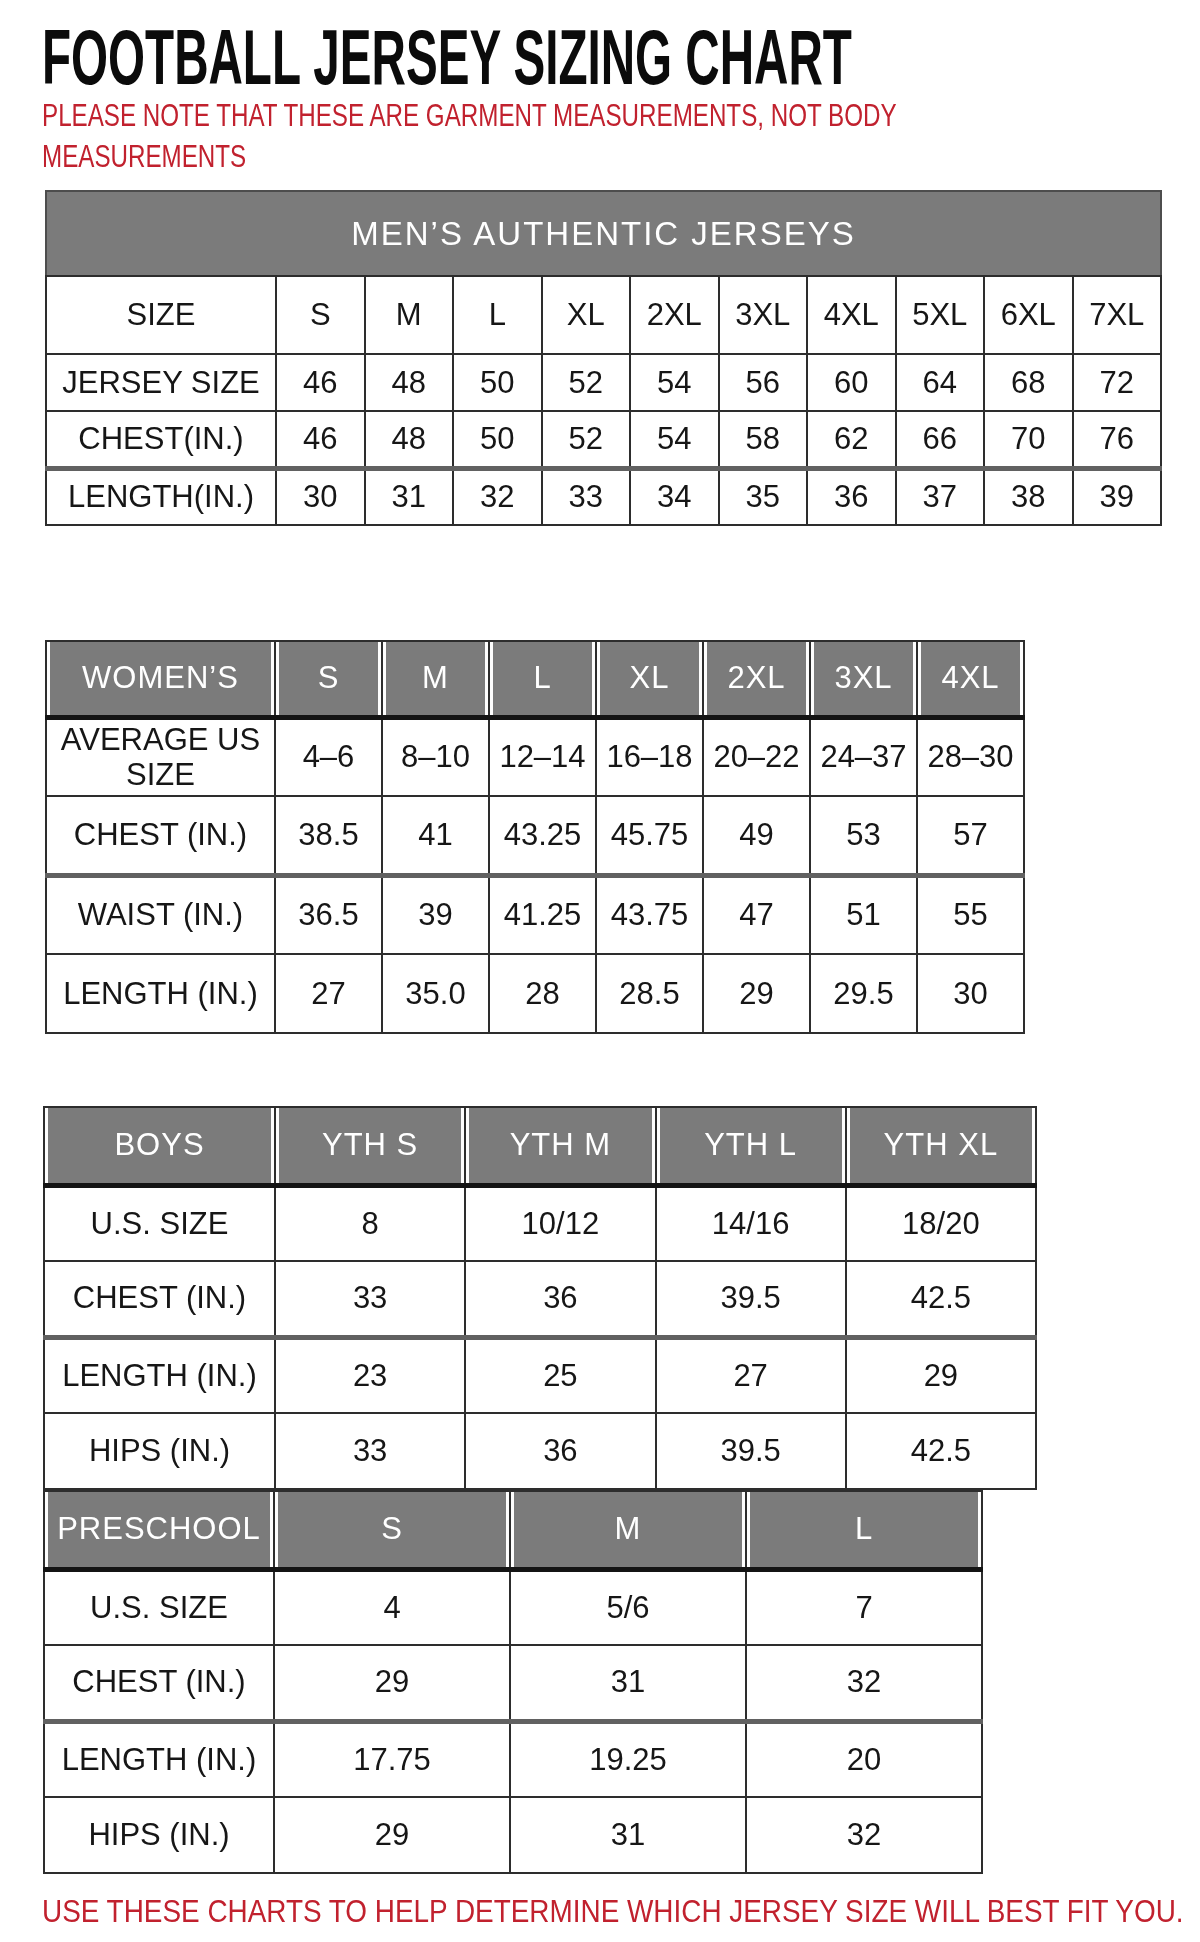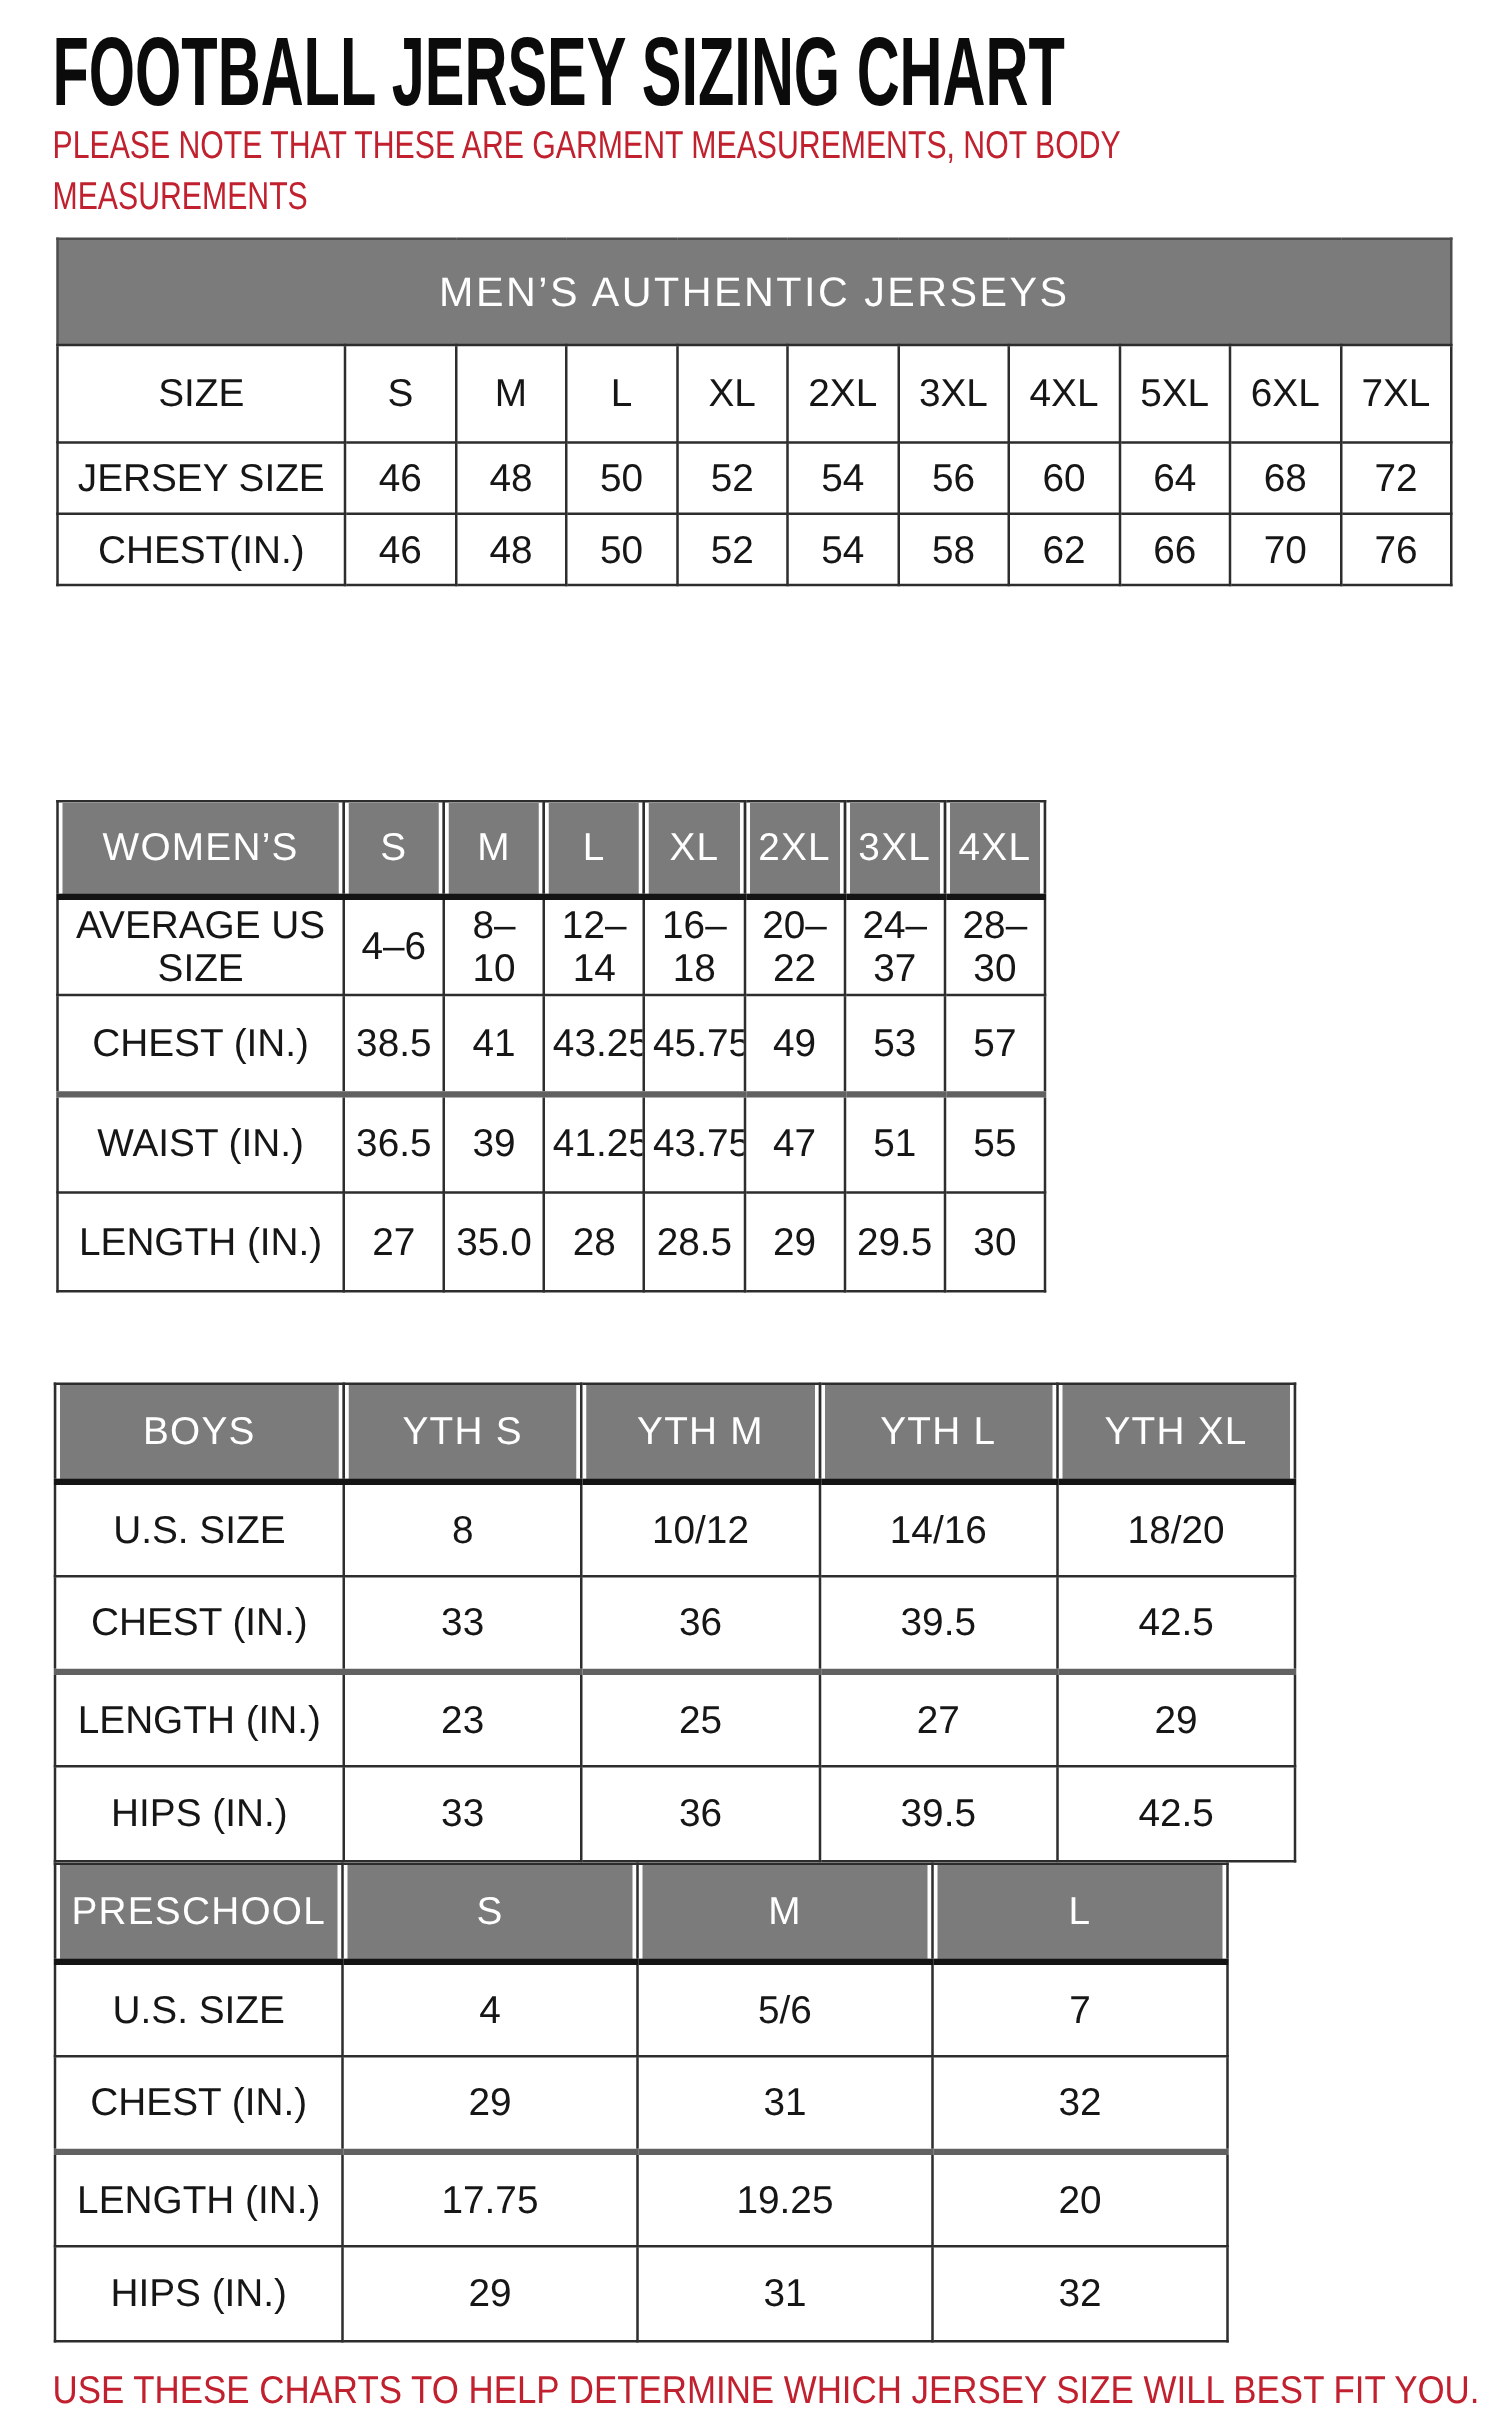--- a/index.html
+++ b/index.html
@@ -76,21 +76,21 @@
     box-shadow: inset 3px 0 0 #fdfdfd, inset -3px 0 0 #fdfdfd;
   }
 
   
   .mens      { left: 45px; top: 190px; }
   .womens    { left: 45px; top: 640px; }
   .boys      { left: 43px; top: 1106px; }
   .preschool { left: 43px; top: 1490px; }
 
   .mens table      { width: 1117px; }
-  .womens table    { width: 792px;  }
+  .womens table    { width: 980px;  }
   .boys table      { width: 994px;  }
   .preschool table { width: 940px;  }
 
   .mens .col-label      { width: 230px; }
   .womens .col-label    { width: 229px; }
   .boys .col-label      { width: 231px; }
   .preschool .col-label { width: 230px; }
 
   .mens .banner-cell      { height: 85px; }
   .mens .header-row .cell { height: 78px; text-align: center; }
@@ -165,20 +165,33 @@
             <td class="cell">48</td>
             <td class="cell">50</td>
             <td class="cell">52</td>
             <td class="cell">54</td>
             <td class="cell">58</td>
             <td class="cell">62</td>
             <td class="cell">66</td>
             <td class="cell">70</td>
             <td class="cell">76</td>
           </tr>
+          <tr class="body-row">
+            <td class="cell label-cell">LENGTH(IN.)</td>
+            <td class="cell">30</td>
+            <td class="cell">31</td>
+            <td class="cell">32</td>
+            <td class="cell">33</td>
+            <td class="cell">34</td>
+            <td class="cell">35</td>
+            <td class="cell">36</td>
+            <td class="cell">37</td>
+            <td class="cell">38</td>
+            <td class="cell">39</td>
+          </tr>
         </tbody>
       </table>
     </div>
   <div class="tbl womens gray-head">
       <table>
         <colgroup>
           <col class="col-label">
           <col>
           <col>
           <col>

